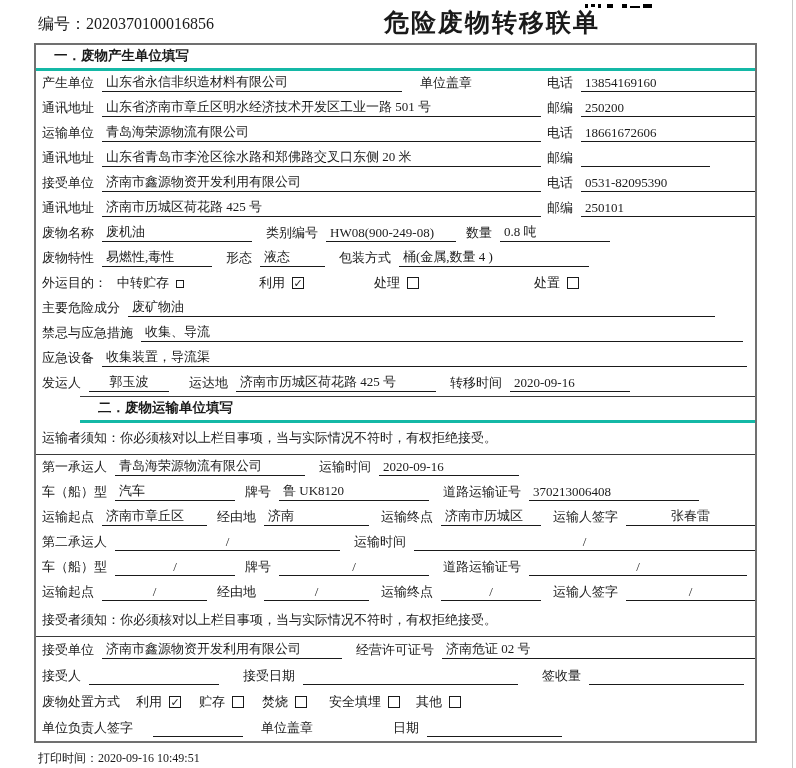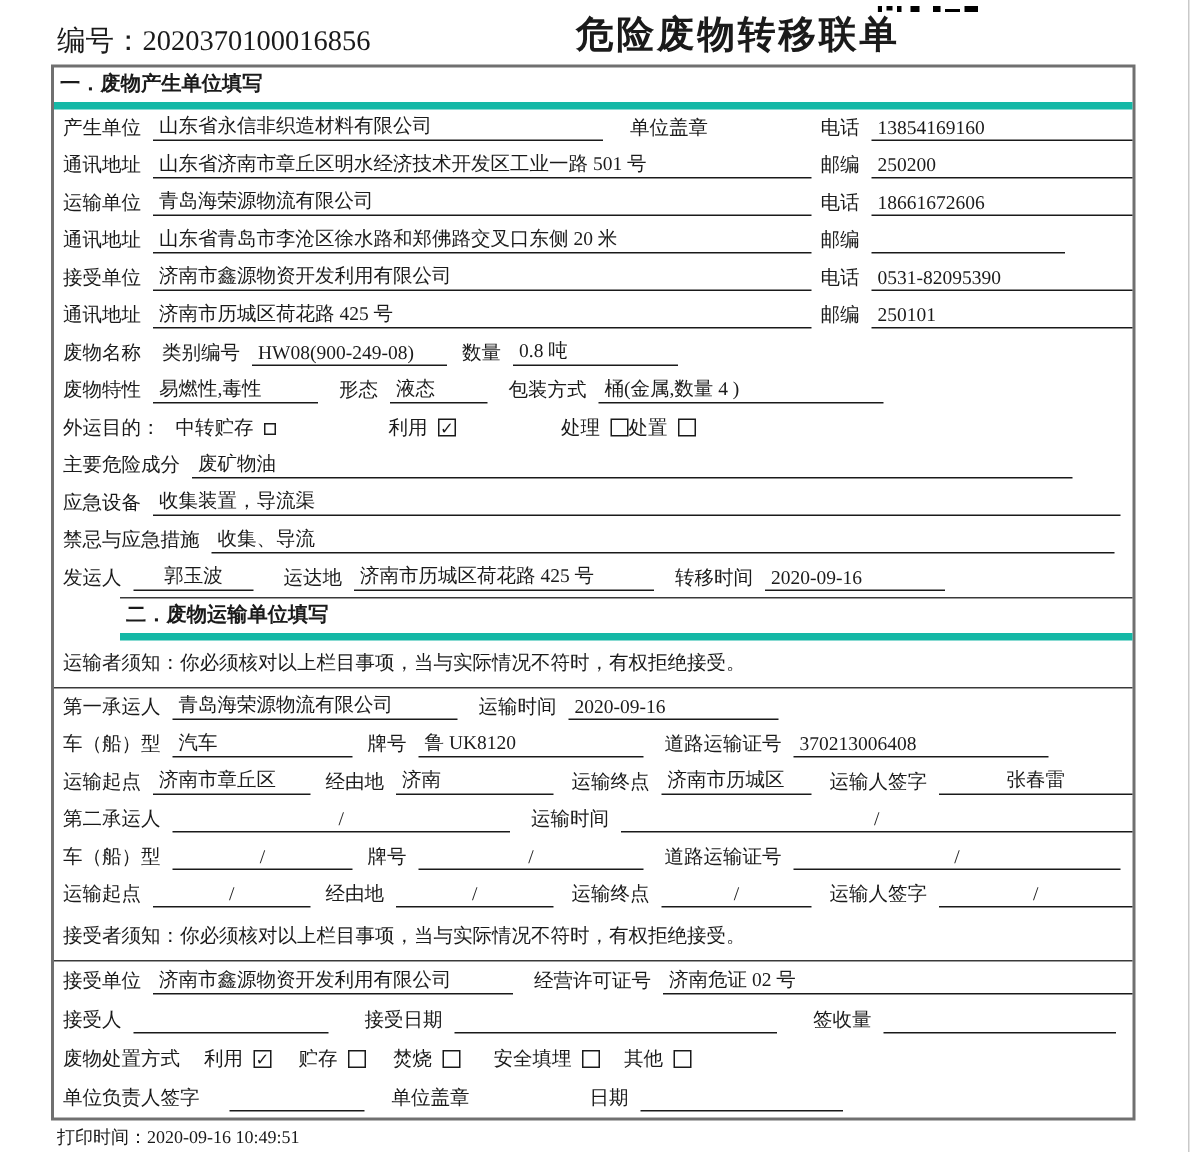--- a/index.html
+++ b/index.html
@@ -5,50 +5,50 @@
   * { margin:0; padding:0; box-sizing:border-box; }
   html,body { background:#fff; }
   body {
     width:796px; height:768px; position:relative; overflow:hidden;
     font-family:"Liberation Serif","DejaVu Serif",serif;
     color:#1a1a1a; font-size:13px;
   }
   #page { position:absolute; inset:0; background:#fff; }
 
   
-  .serial { position:absolute; left:38px; top:14px; font-size:19px; white-space:nowrap; }
+  .serial { position:absolute; left:38px; top:14px; font-size:16px; white-space:nowrap; }
   .doc-title { position:absolute; left:300px; top:6px; width:300px; text-align:right;
                font-size:25px; font-weight:bold; letter-spacing:2px; white-space:nowrap; }
   .qr-frag { position:absolute; left:585px; top:0; width:68px; height:8px; overflow:hidden; }
   .page-edge { position:absolute; right:3px; top:0; width:1px; height:768px; background:#c9c9c9; }
 
   
   .form { position:absolute; left:34px; top:43px; width:723px; border:2px solid #707070; background:#fff; }
-  .sec { font-weight:bold; font-size:13.5px; padding:2px 6px 3px 4px; border-bottom:5px solid #14b8a6; }
+  .sec { font-weight:bold; font-size:13.5px; padding:2px 6px 3px 18px; border-bottom:3px solid #14b8a6; }
   .sec.mid { border-top:1px solid #3a3a3a;margin-left:44px; }
   .notice { padding:6px 6px 7px 6px; border-bottom:1px solid #3a3a3a; font-size:13px; }
 
   .row { display:flex; align-items:flex-end; height:25px; padding:0 0 4px 6px; }
   .row.h26 { height:26px; }
   .lbl { white-space:nowrap; flex:0 0 auto; }
   .val { border-bottom:1px solid #1a1a1a; margin-left:8px; padding:0 4px;
          white-space:nowrap; flex:0 0 auto; min-height:1px; }
   .val.c { text-align:center; }
   .grow { flex:1 1 auto; }
   .left { display:flex; align-items:flex-end; flex:0 0 505px; width:505px; }
   .left .val.grow { margin-right:6px; }
 
   .w65{width:65px}.w80{width:80px}.w90{width:90px}.w100{width:100px}
   .w105{width:105px}.w110{width:110px}.w120{width:120px}.w130{width:130px}
   .w135{width:135px}.w140{width:140px}.w150{width:150px}.w155{width:155px}.w170{width:170px}
   .w190{width:190px}.w200{width:200px}.w215{width:215px}.w225{width:225px}.w240{width:240px}
   .w300{width:300px}
   .ml10{margin-left:10px}.ml12{margin-left:12px}.ml14{margin-left:14px}.ml16{margin-left:16px}
   .ml18{margin-left:18px}.ml20{margin-left:20px}.ml22{margin-left:22px}.ml24{margin-left:24px}.ml70{margin-left:70px}
-  .ml75{margin-left:75px}.ml80{margin-left:80px}.ml115{}
+  .ml75{margin-left:75px}.ml80{margin-left:80px}.ml115{margin-left:115px}
   .mr0{margin-right:0}.mr8{margin-right:8px}.mr12{margin-right:12px}.mr40{margin-right:40px}
   .mr45{margin-right:45px}
 
   
   .cbi { display:flex; align-items:center; white-space:nowrap; }
   .cb { display:inline-block; width:12px; height:12px; border:1px solid #1a1a1a;
         font-size:11px; line-height:11px; text-align:center; margin-left:7px;
         font-family:"DejaVu Sans",sans-serif; }
   .cb-sm { width:8px; height:8px; margin-bottom:-1px; }
 
@@ -136,20 +136,21 @@
       <div class="left">
         <span class="lbl">通讯地址</span>
         <span class="val grow">济南市历城区荷花路 425 号</span>
       </div>
       <span class="lbl">邮编</span>
       <span class="val grow mr0">250101</span>
     </div>
 
     <div class="row">
       <span class="lbl">废物名称</span>
+      <span class="val w150">废机油</span>
       <span class="lbl ml14">类别编号</span>
       <span class="val w130">HW08(900-249-08)</span>
       <span class="lbl ml10">数量</span>
       <span class="val w110">0.8 吨</span>
     </div>
 
     <div class="row">
       <span class="lbl">废物特性</span>
       <span class="val w110">易燃性,毒性</span>
       <span class="lbl ml14">形态</span>
@@ -177,27 +178,27 @@
         <span class="cb"></span>
       </span>
     </div>
 
     <div class="row">
       <span class="lbl">主要危险成分</span>
       <span class="val grow mr40">废矿物油</span>
     </div>
 
     <div class="row">
+      <span class="lbl">禁忌与应急措施</span>
+      <span class="val grow mr12">收集、导流</span>
+    </div>
+
+    <div class="row">
       <span class="lbl">应急设备</span>
       <span class="val grow mr8">收集装置，导流渠</span>
-    </div>
-
-    <div class="row">
-      <span class="lbl">禁忌与应急措施</span>
-      <span class="val grow mr12">收集、导流</span>
     </div>
 
     <div class="row">
       <span class="lbl">发运人</span>
       <span class="val w80 c">郭玉波</span>
       <span class="lbl ml20">运达地</span>
       <span class="val w200">济南市历城区荷花路 425 号</span>
       <span class="lbl ml14">转移时间</span>
       <span class="val w120">2020-09-16</span>
     </div>

